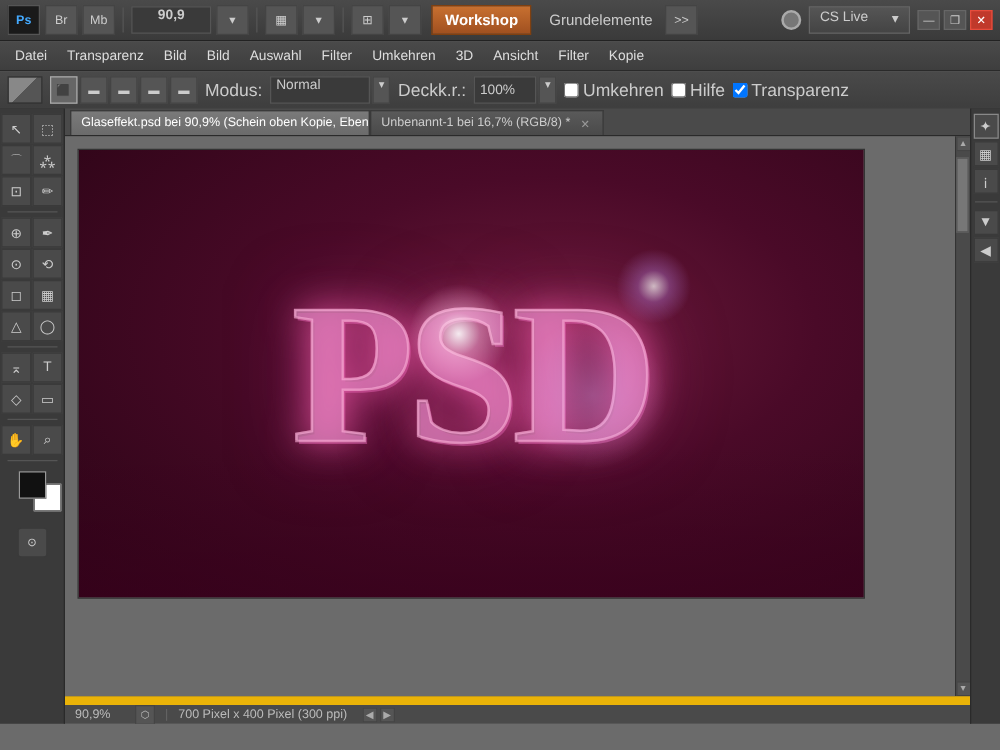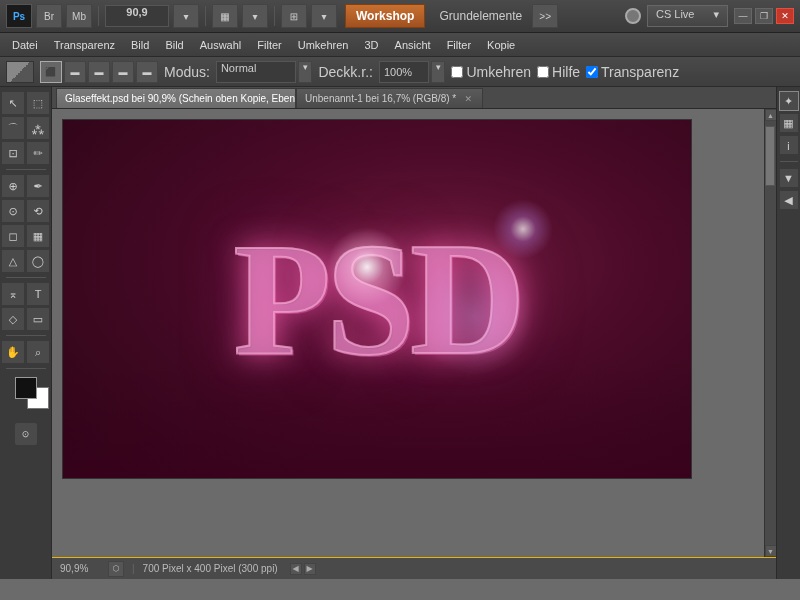--- a/index.html
+++ b/index.html
@@ -361,21 +361,21 @@
       top: 38%; right: 25%;
       width: 120px; height: 120px;
       background: radial-gradient(ellipse, rgba(220,180,255,0.3) 0%, transparent 70%);
       border-radius: 50%;
     }
 
     
     #statusbar {
       height: 22px;
       background: #4a4a4a;
-      border-top: 1px solid #eab308;
+      border-top: 7px solid #eab308;
       display: flex;
       align-items: center;
       padding: 0 8px;
       gap: 8px;
       font-size: 10px;
       color: #bbb;
     }
     .status-zoom { min-width: 40px; }
     .status-divider { color: #666; }
     .status-nav-btn {

